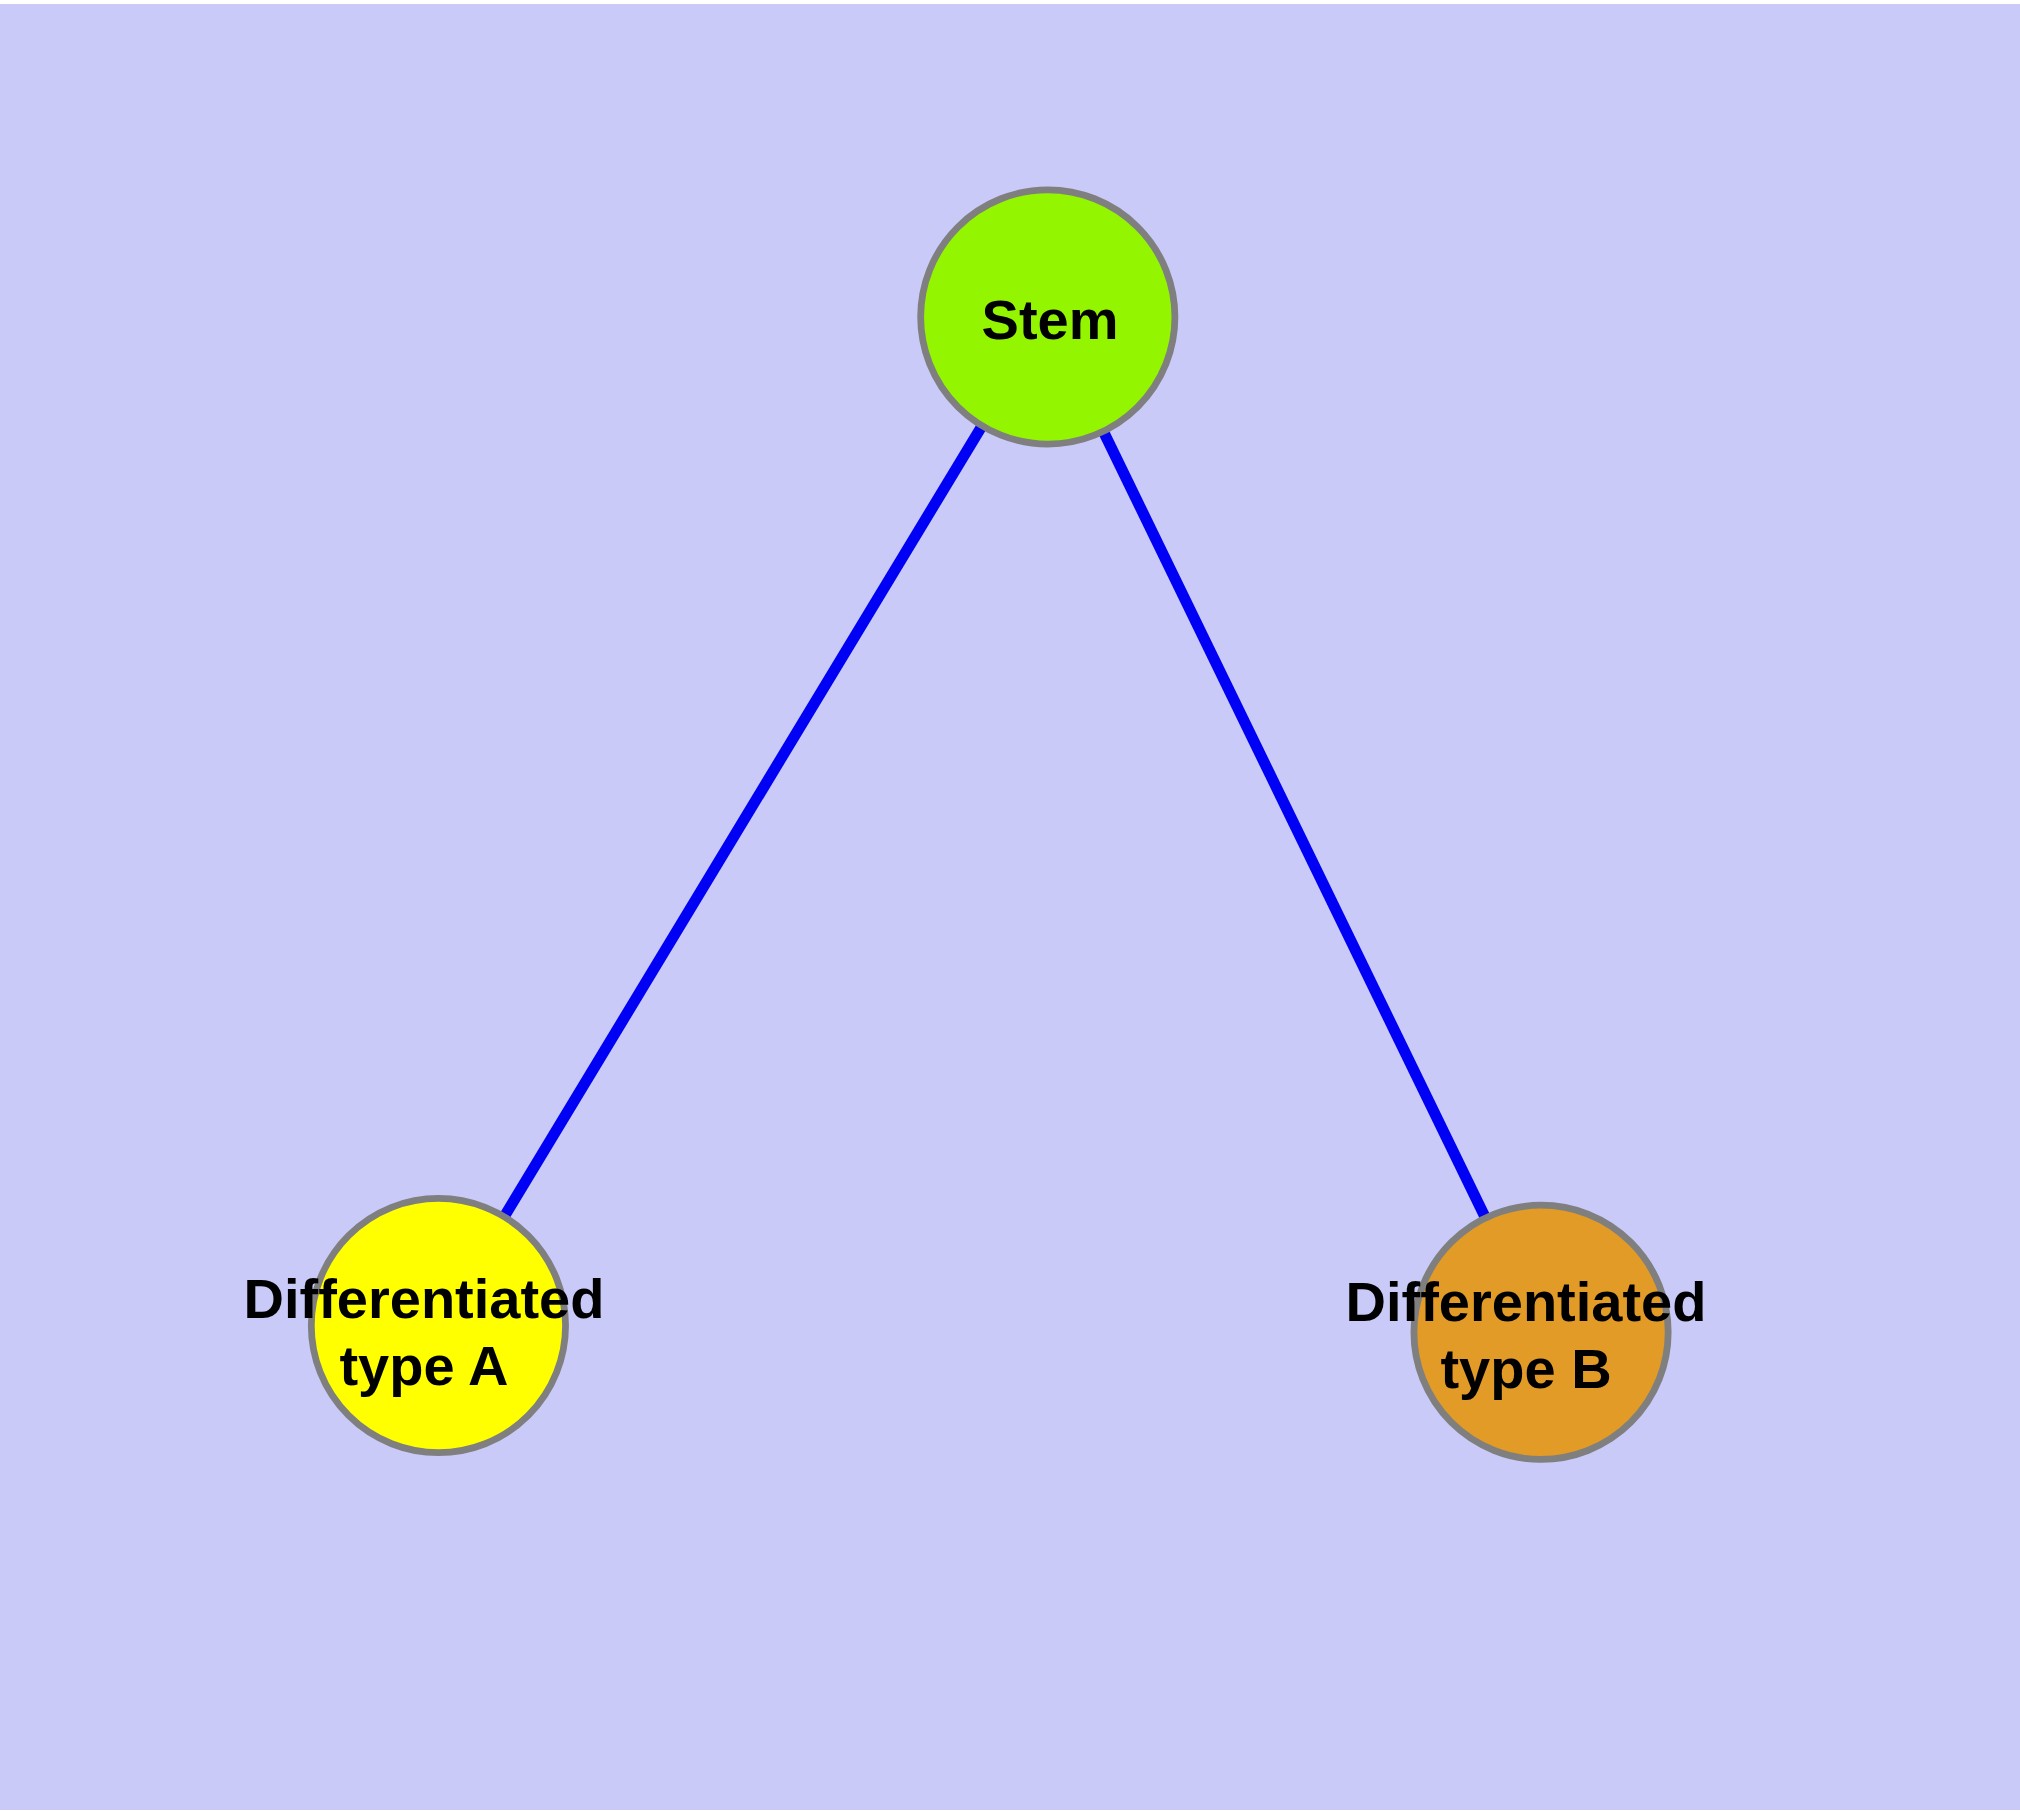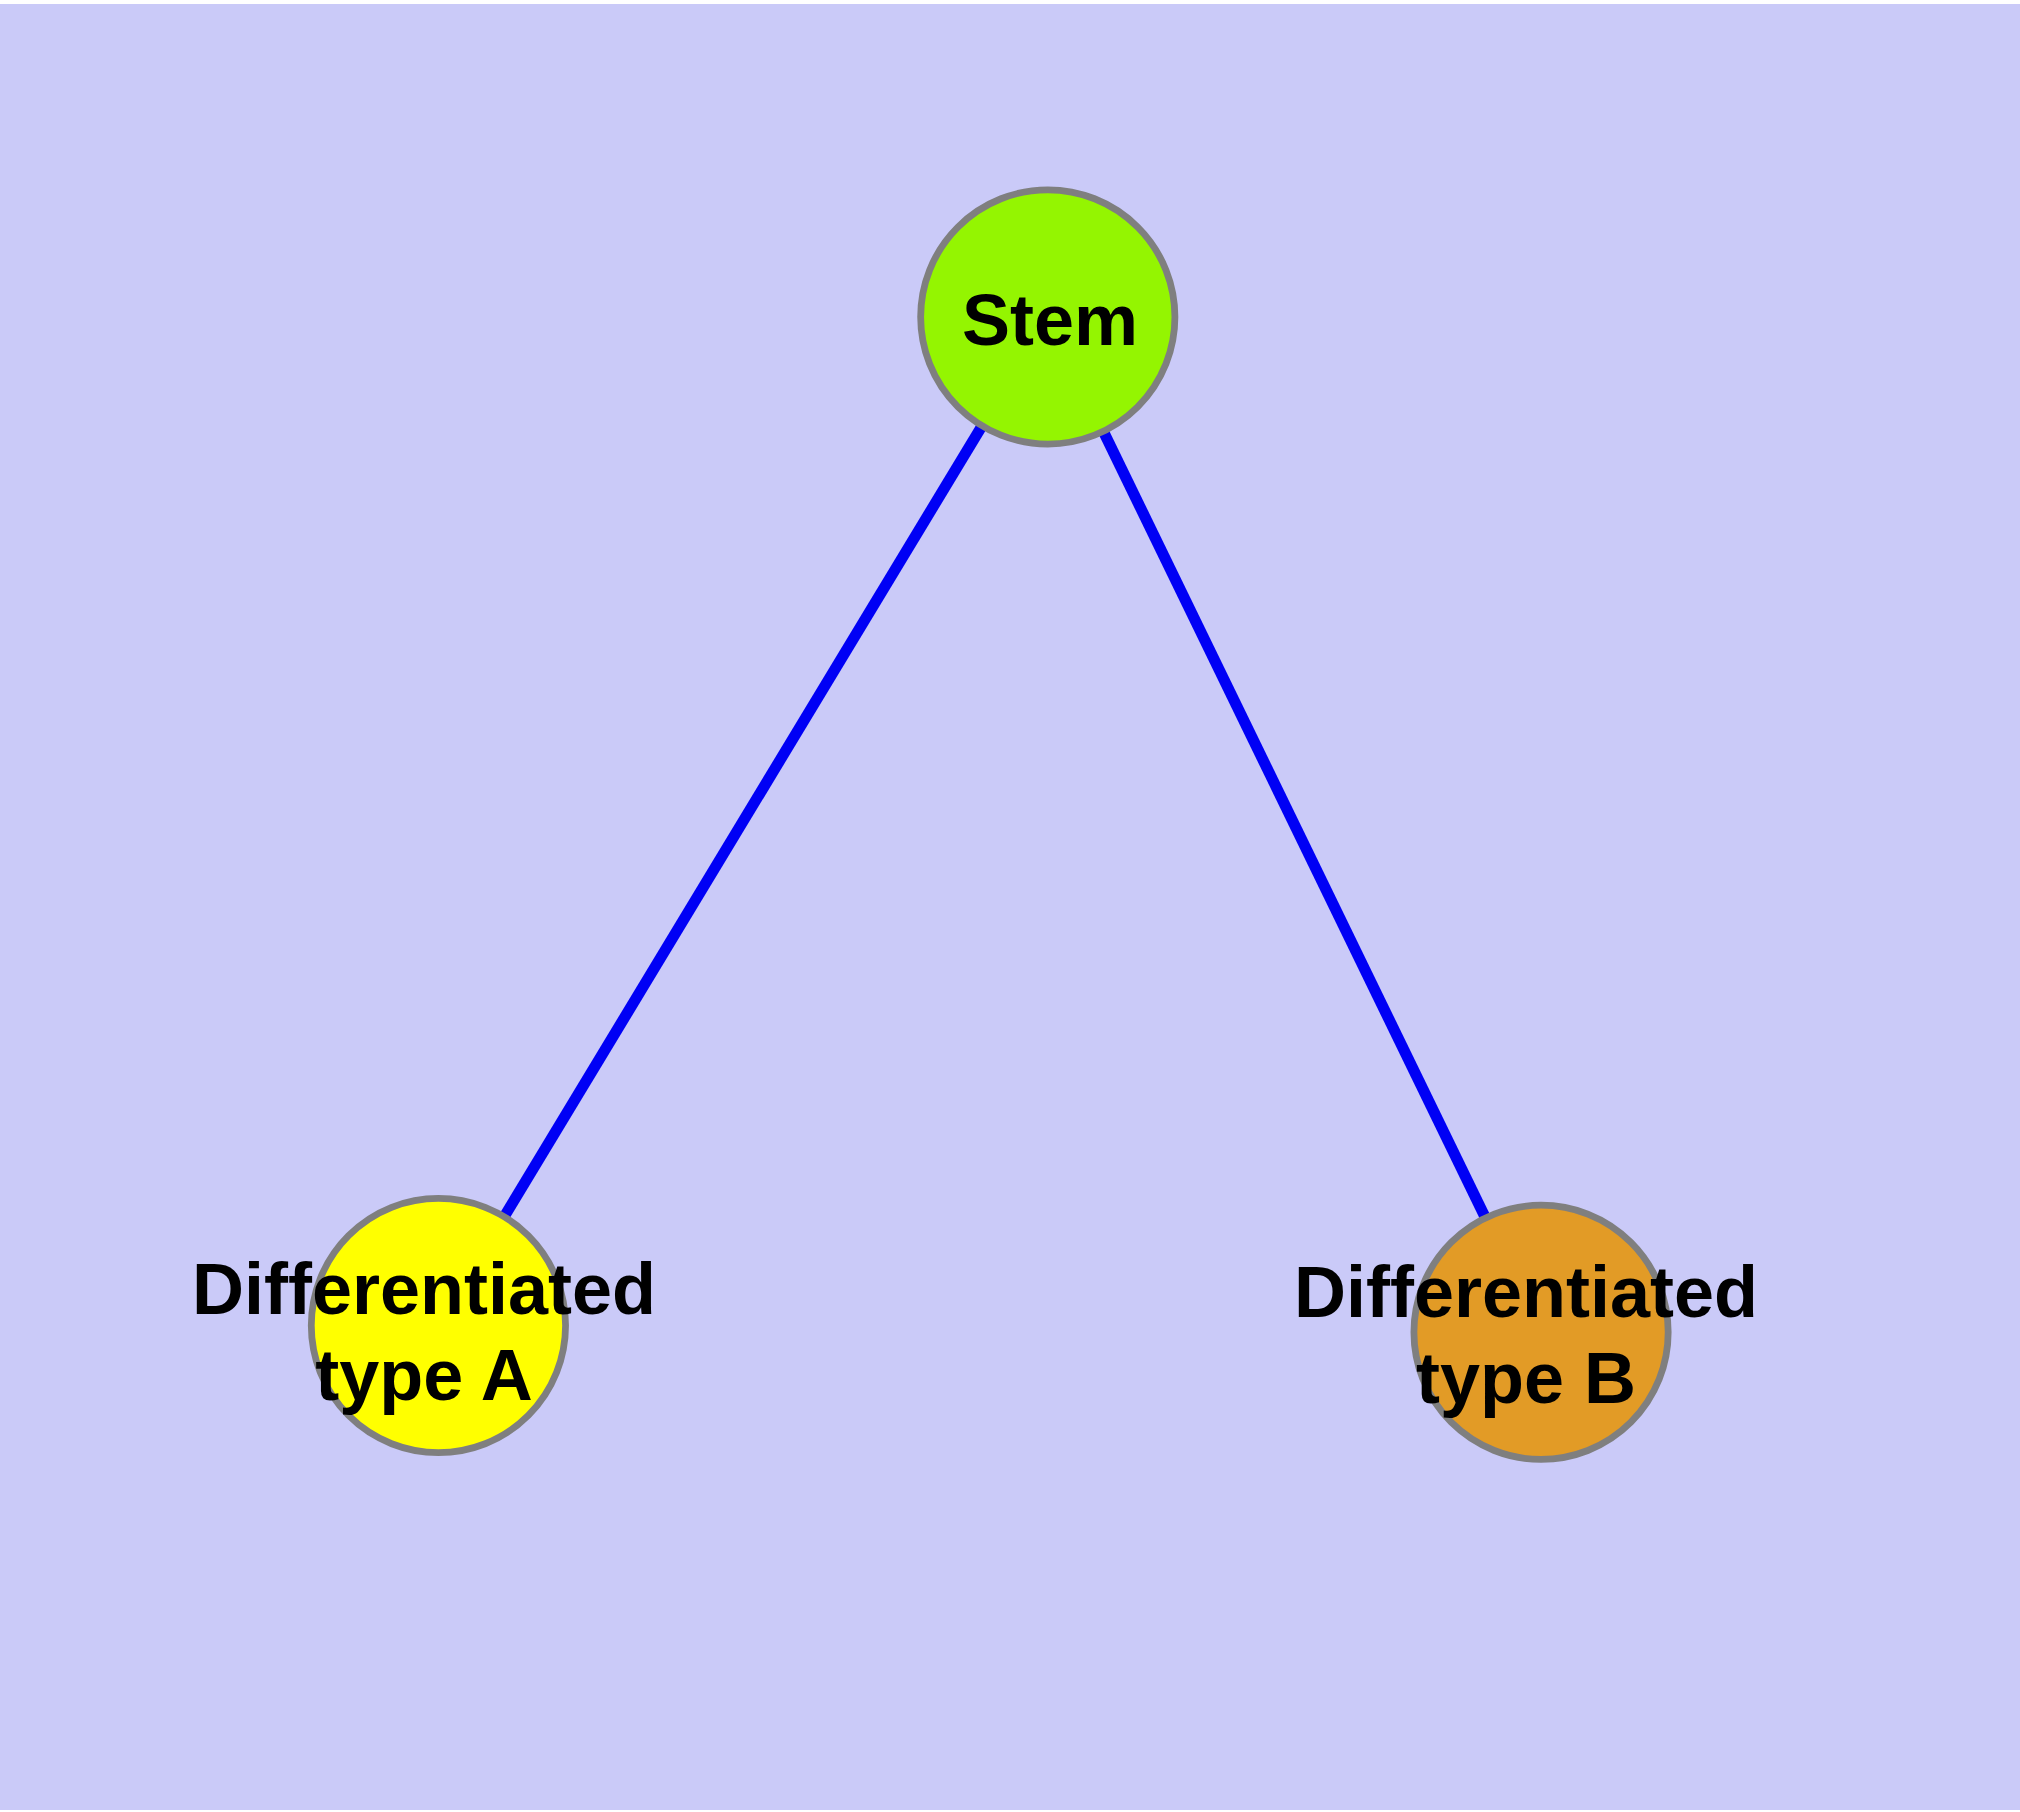--- a/index.html
+++ b/index.html
@@ -27,21 +27,21 @@
     position: absolute;
     left: 0;
     top: 0;
     width: 2021px;
     height: 1812px;
     display: block;
   }
   .node-label {
     position: absolute;
     transform: translate(-50%, -50%);
-    font-size: 72px;
+    font-size: 56px;
     font-weight: bold;
     line-height: 1.2;
     color: #000000;
     text-align: center;
     white-space: pre-line;
     letter-spacing: 0px;
     pointer-events: none;
   }
 </style>
 </head>

